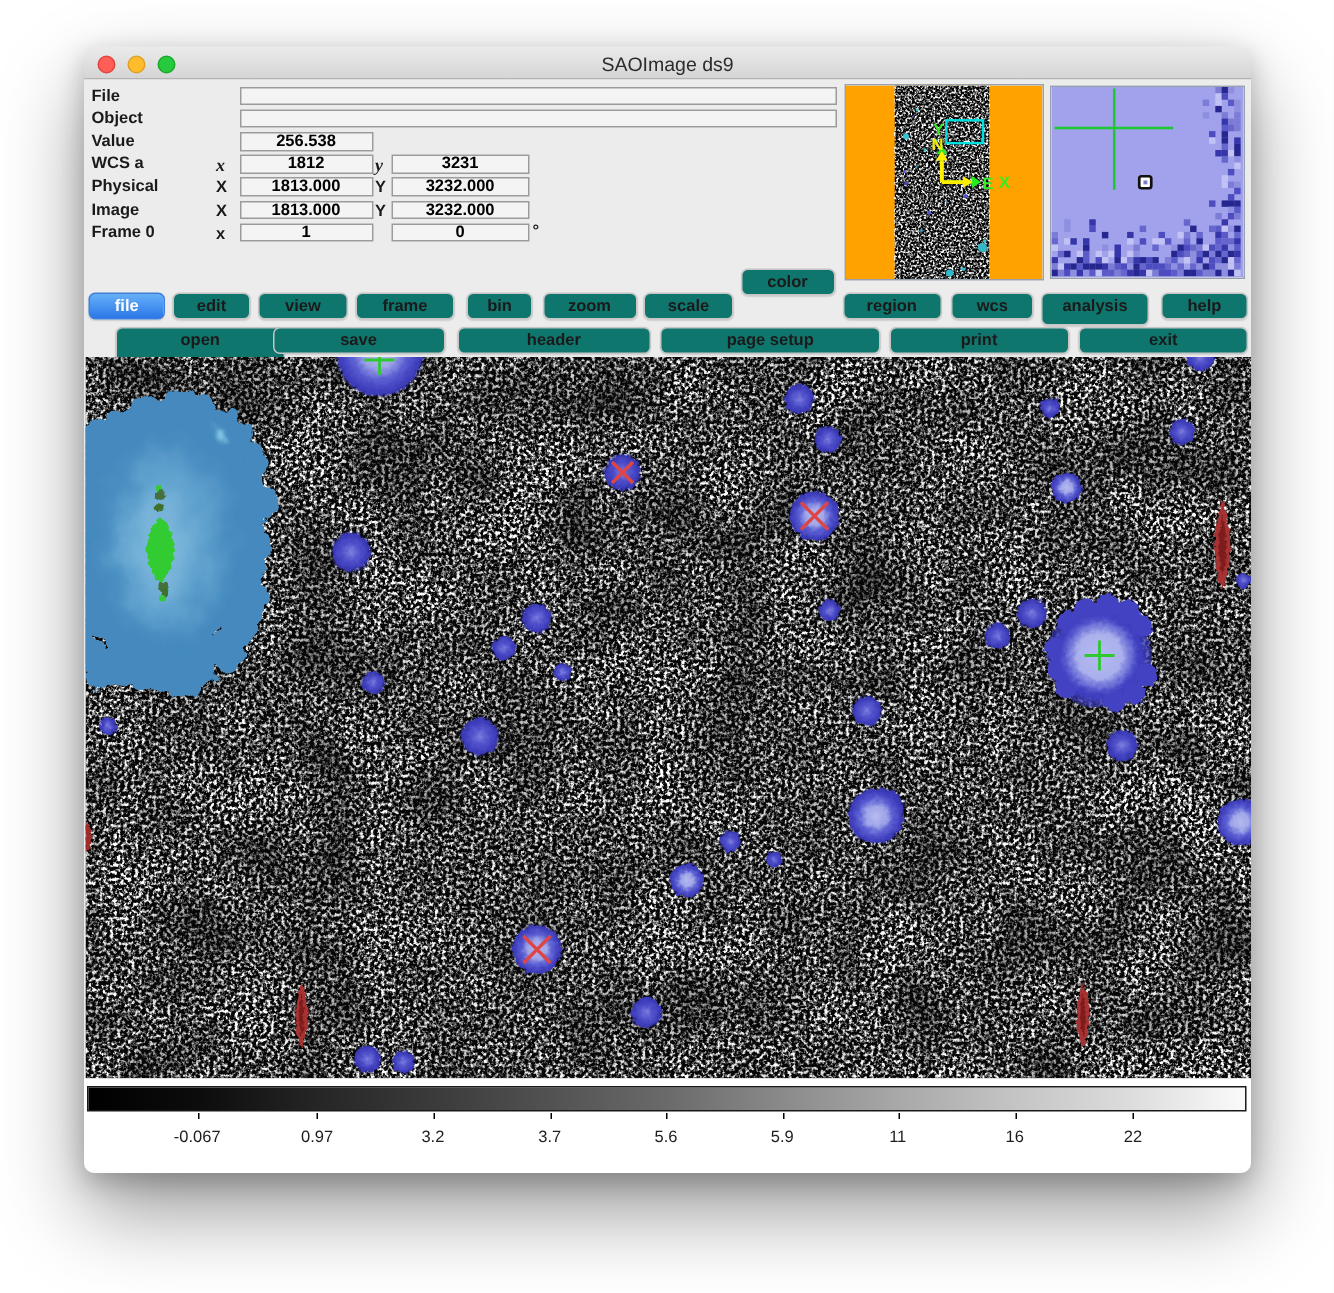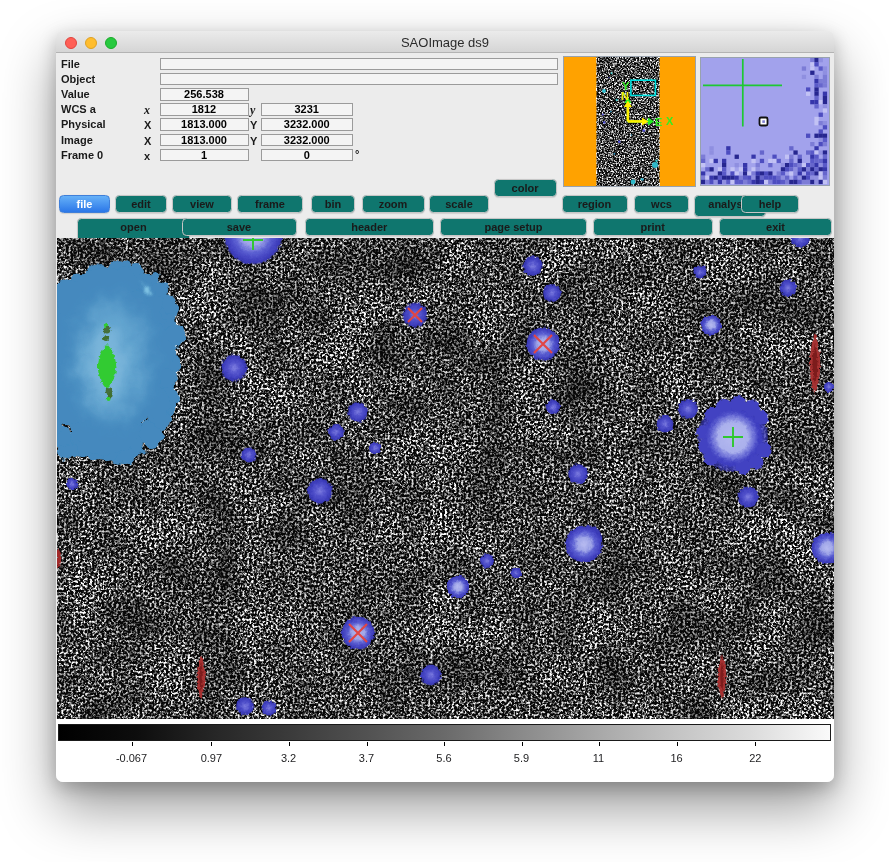--- a/index.html
+++ b/index.html
@@ -381,21 +381,21 @@
     <div class="btn" style="left:59px;top:164px;width:52px;height:17.5px">edit</div>
     <div class="btn" style="left:116px;top:164px;width:60px;height:17.5px">view</div>
     <div class="btn" style="left:181px;top:164px;width:66px;height:17.5px">frame</div>
     <div class="btn" style="left:255px;top:164px;width:44px;height:17.5px">bin</div>
     <div class="btn" style="left:305.5px;top:164px;width:63px;height:17.5px">zoom</div>
     <div class="btn" style="left:373px;top:164px;width:60px;height:17.5px">scale</div>
     <div class="btn" style="left:437.5px;top:148px;width:63px;height:17.5px">color</div>
     <div class="btn" style="left:505.5px;top:164px;width:66px;height:17.5px">region</div>
     <div class="btn" style="left:578px;top:164px;width:55px;height:17.5px">wcs</div>
     <div class="btn" style="left:638px;top:164px;width:72px;height:22px">analysis</div>
-    <div class="btn" style="left:685px;top:164px;width:58px;height:17.5px">help</div>
+    <div class="btn" style="left:718px;top:164px;width:58px;height:17.5px">help</div>
     <div class="btn" style="left:21px;top:187px;width:113px;height:34px">open</div>
     <div class="btn" style="left:125.5px;top:187px;width:115px;height:18px">save</div>
     <div class="btn" style="left:248.5px;top:187px;width:129.5px;height:18px">header</div>
     <div class="btn" style="left:384px;top:187px;width:147px;height:18px">page setup</div>
     <div class="btn" style="left:536.5px;top:187px;width:120.5px;height:18px">print</div>
     <div class="btn" style="left:663px;top:187px;width:113px;height:18px">exit</div>
 <svg id="main" width="777" height="481" style="position:absolute;left:1px;top:207px" viewBox="0 0 777 481">
 <rect width="777" height="481" fill="#070707"></rect>
 <rect width="777" height="481" filter="url(#noiseW)"></rect>
 <g filter="url(#roughG)">

